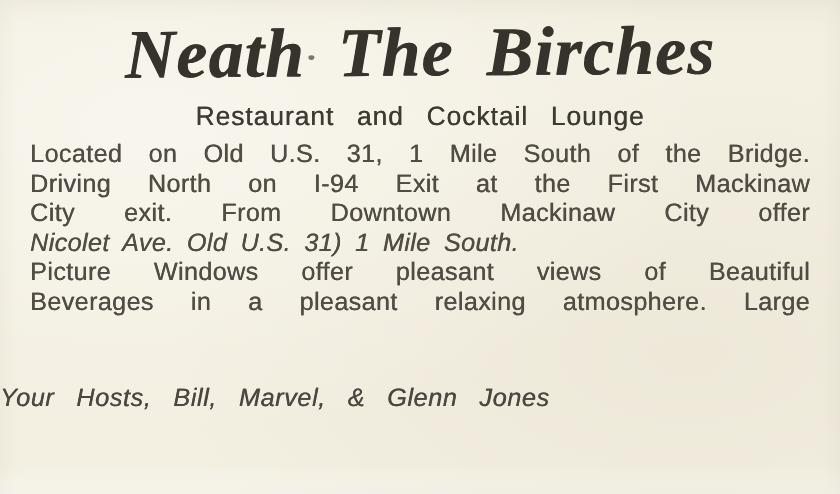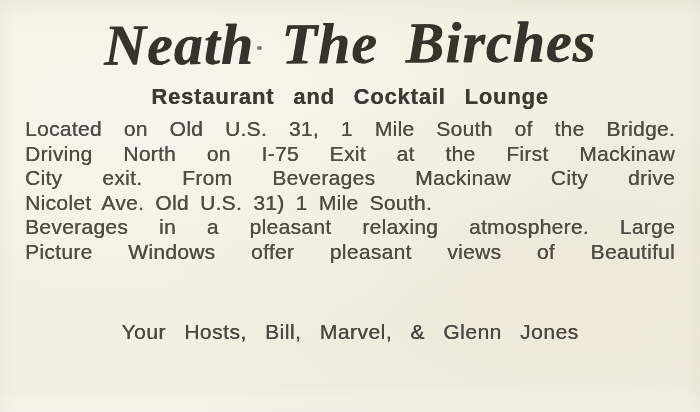--- a/index.html
+++ b/index.html
@@ -41,21 +41,21 @@
     text-shadow: 0.6px 0 0 #36332d;
     transform: rotate(-0.4deg);
   }
 
   .subtitle {
     position: absolute;
     top: 84px;
     left: 0;
     right: 0;
     text-align: center;
-    font-weight: bold;
+    font-weight: normal;
     font-size: 22px;
     letter-spacing: 0.8px;
     word-spacing: 12px;
     color: #3e3a34;
     text-shadow: 0.3px 0 0 #3e3a34;
   }
 
   .body-block {
     position: absolute;
     top: 117px;
@@ -68,34 +68,35 @@
     color: #514c44;
     text-shadow: 0.3px 0 0 #514c44;
   }
   .jline {
     text-align: justify;
     text-align-last: justify;
   }
   .lline {
     text-align: left;
     text-align-last: left;
+    font-style: italic;
   }
 
   .footer-block {
     position: absolute;
     top: 317px;
     left: 0;
     right: 0;
-    text-align: center;
     font-size: 21px;
     line-height: 30px;
     letter-spacing: 0.5px;
     word-spacing: 12px;
     color: #4c4740;
     text-shadow: 0.3px 0 0 #4c4740;
+    font-style: italic;
   }
   .footer-line { white-space: nowrap; }
 
   
   .speck {
     position: absolute;
     top: 46px;
     left: 257px;
     width: 5px;
     height: 4px;
@@ -110,24 +111,24 @@
 <div class="card">
 
   <div class="title">Neath The Birches</div>
 
   <div class="speck"></div>
 
   <div class="subtitle">Restaurant and Cocktail Lounge</div>
 
   <div class="body-block">
     <div class="jline">Located on Old U.S. 31, 1 Mile South of the Bridge.</div>
-    <div class="jline">Driving North on I-75 Exit at the First Mackinaw</div>
-    <div class="jline">City exit. From Beverages Mackinaw City drive</div>
+    <div class="jline">Driving North on I-94 Exit at the First Mackinaw</div>
+    <div class="jline">City exit. From Downtown Mackinaw City offer</div>
     <div class="lline">Nicolet Ave. Old U.S. 31) 1 Mile South.</div>
+    <div class="jline">Picture Windows offer pleasant views of Beautiful</div>
     <div class="jline">Beverages in a pleasant relaxing atmosphere. Large</div>
-    <div class="jline">Picture Windows offer pleasant views of Beautiful</div>
   </div>
 
   <div class="footer-block">
     <div class="footer-line">Your Hosts, Bill, Marvel, &amp; Glenn Jones</div>
   </div>
 
 </div>
 
 </body></html>

